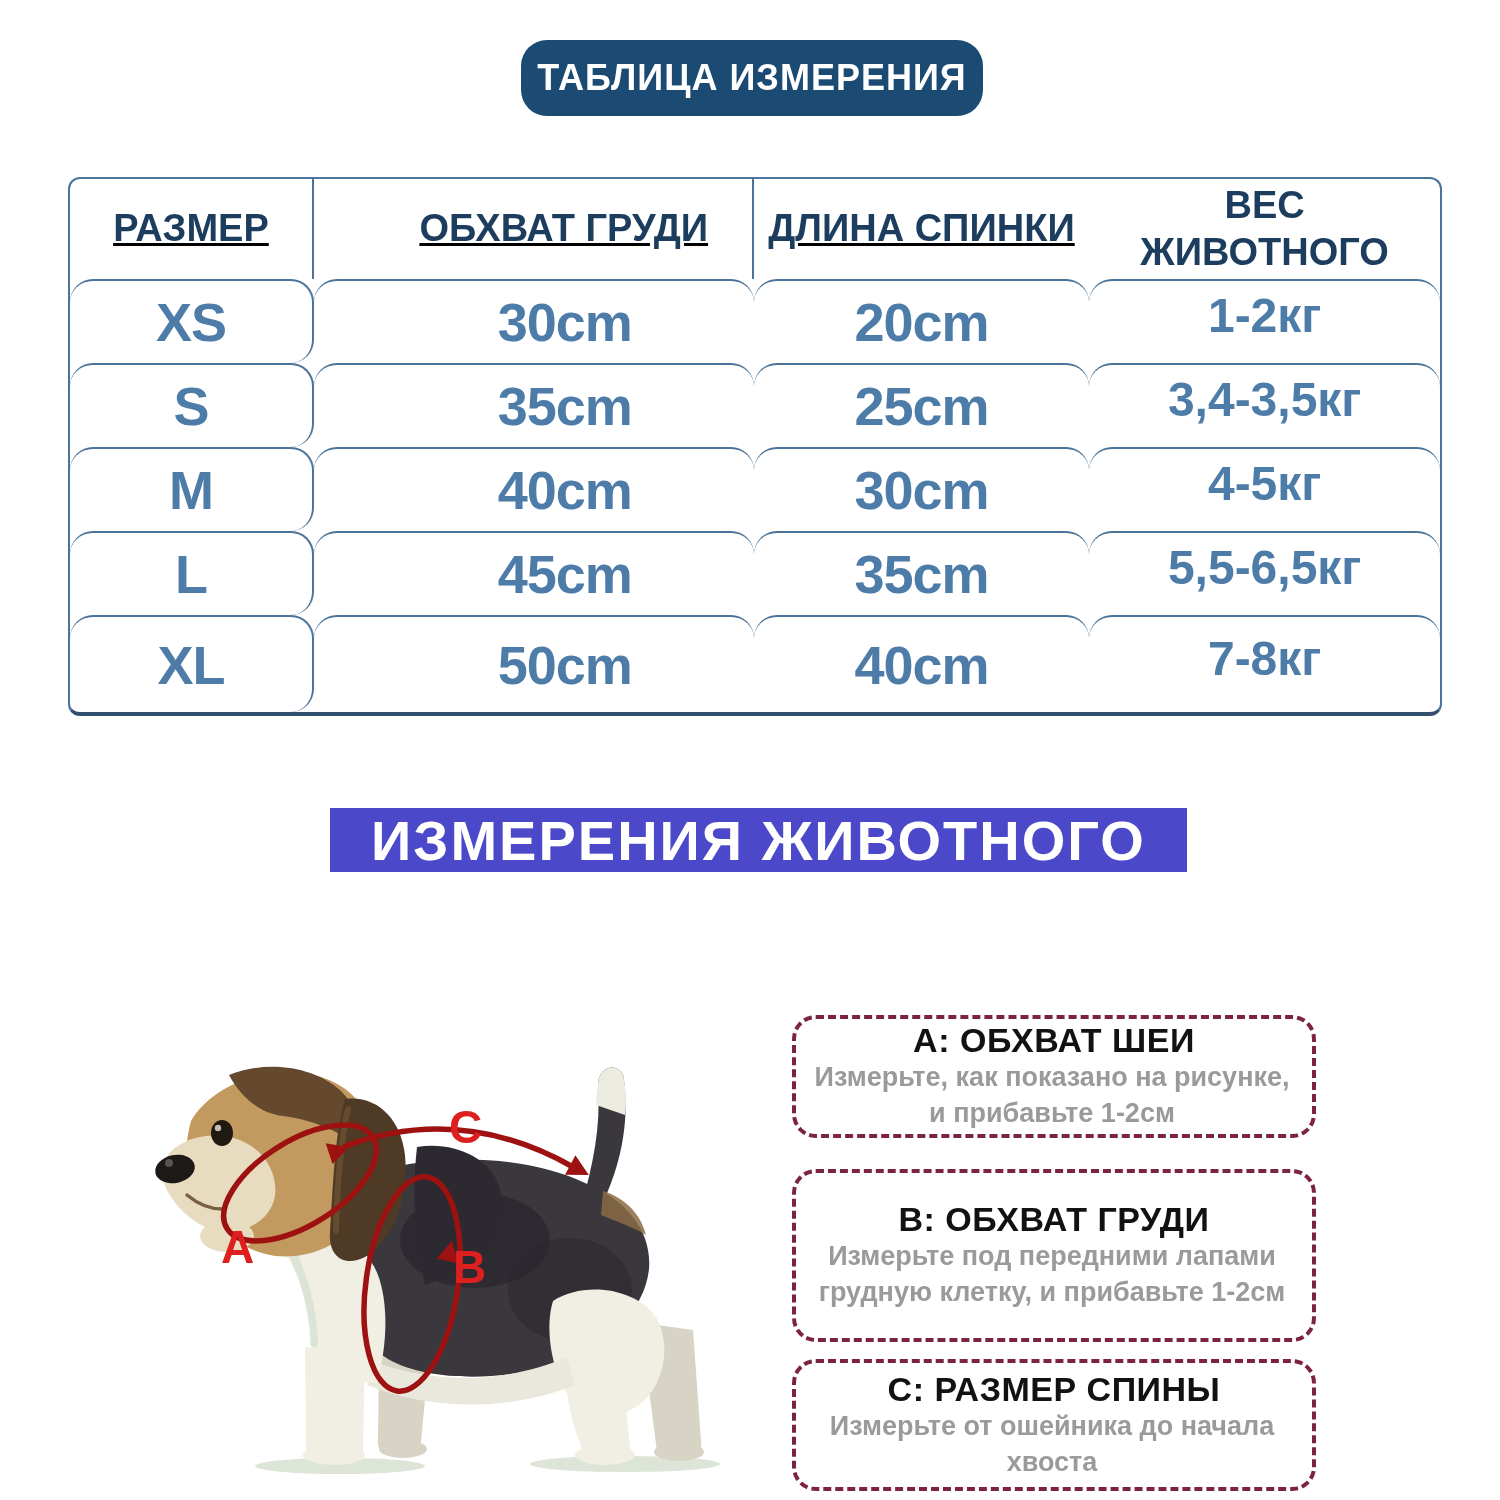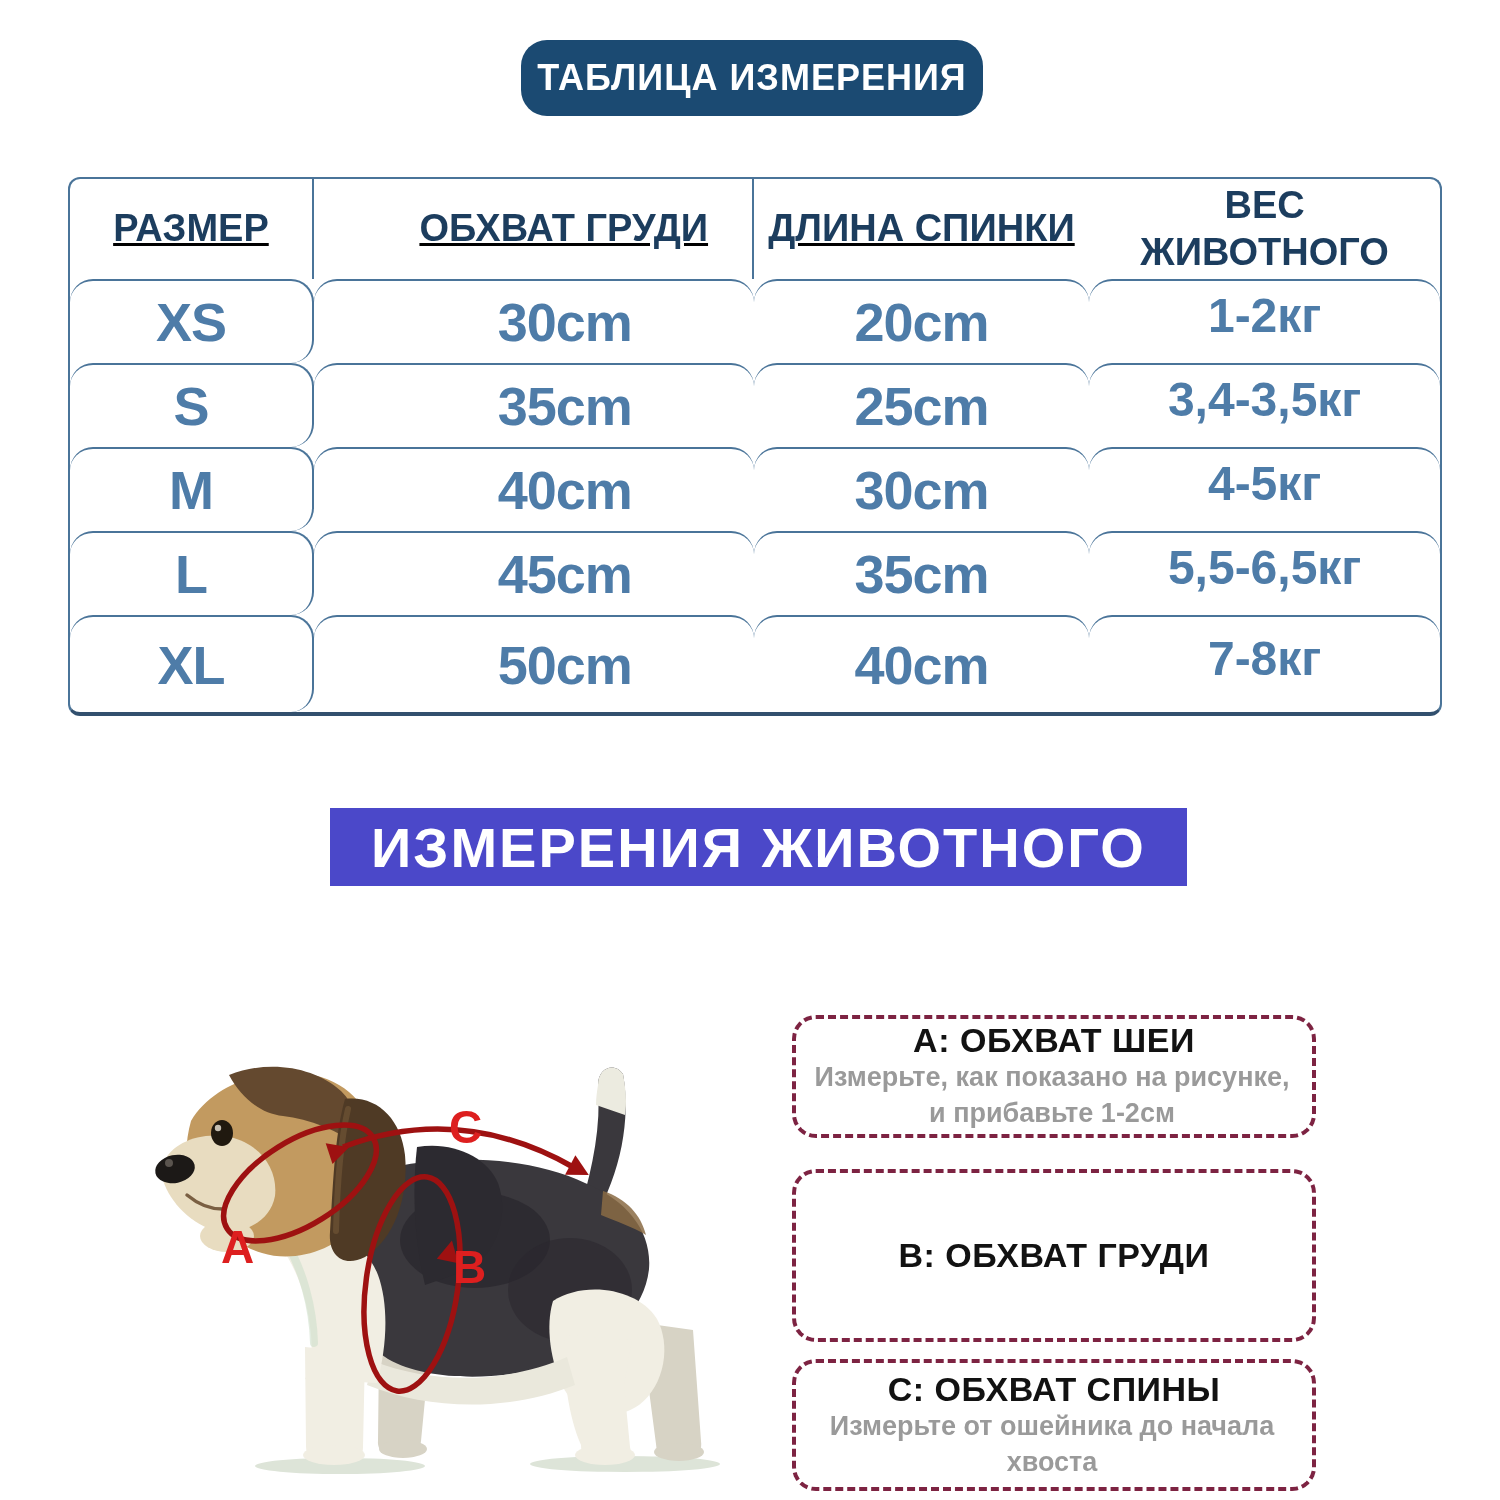--- a/index.html
+++ b/index.html
@@ -53,21 +53,21 @@
     border-top:2px solid var(--table-line);
     color:var(--value-text);font-size:54px;font-weight:700;letter-spacing:-1px;border-radius:23px;
   }
   .size-table .col-size{border-right:2px solid var(--table-line);}
   .size-table thead th.col-chest{border-right:2px solid var(--table-line);}
   .size-table .col-chest{padding-left:62px;}
   .size-table td.col-weight span{display:inline-block;transform:translateY(-9px);font-size:48px;letter-spacing:0;}
   .weight-head{display:inline-block;max-width:270px;}
   
   .section-banner{
-    position:absolute;left:330px;top:808px;width:857px;height:78px;
+    position:absolute;left:330px;top:808px;width:857px;height:64px;
     background:var(--banner-bg);
     display:flex;align-items:center;justify-content:center;
   }
   .section-banner span{
     color:var(--text-on-dark);font-size:56px;font-weight:700;letter-spacing:2px;white-space:nowrap;
   }
   
   .dog-figure{position:absolute;left:135px;top:1035px;width:620px;height:445px;}
   .dog-figure svg{width:100%;height:100%;display:block;}
   .diagram-label{font-family:"Liberation Sans",sans-serif;font-size:46px;font-weight:700;fill:var(--label-red);}
@@ -213,20 +213,21 @@
     </svg>
   </div>
 
   <div class="note-box note-a">
     <div class="note-title">А: ОБХВАТ ШЕИ</div>
     <div class="note-text">Измерьте, как показано на рисунке, и прибавьте 1-2см</div>
   </div>
 
   <div class="note-box note-b">
     <div class="note-title">В: ОБХВАТ ГРУДИ</div>
+    <div class="note-text">Измерьте под передними лапами грудную клетку, и прибавьте 1-2см</div>
   </div>
 
   <div class="note-box note-c">
-    <div class="note-title">С: ОБХВАТ СПИНЫ</div>
+    <div class="note-title">С: РАЗМЕР СПИНЫ</div>
     <div class="note-text">Измерьте от ошейника до начала хвоста</div>
   </div>
 
 </div>
 
 </body></html>

